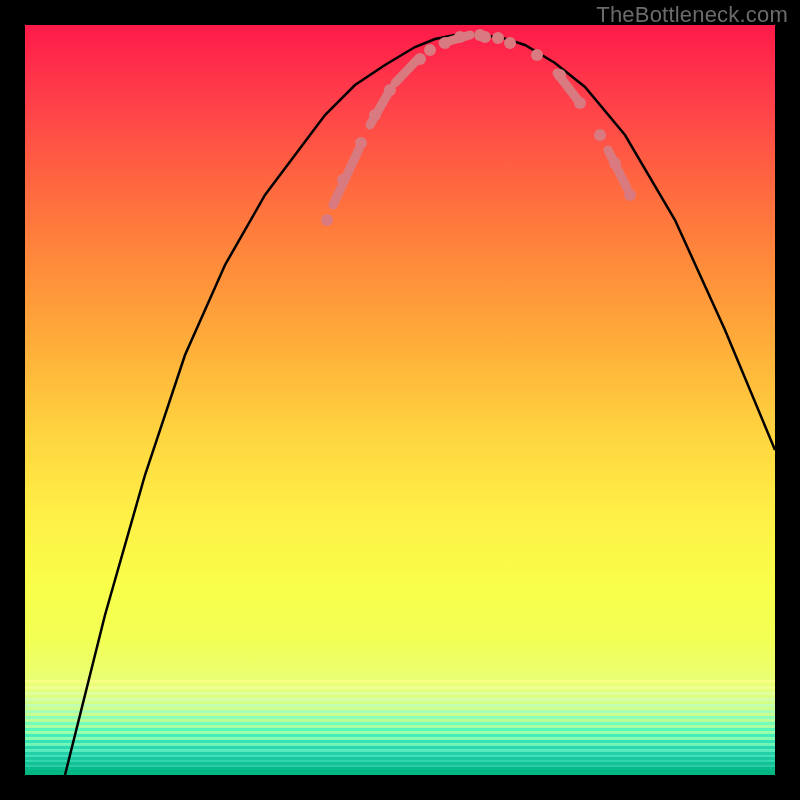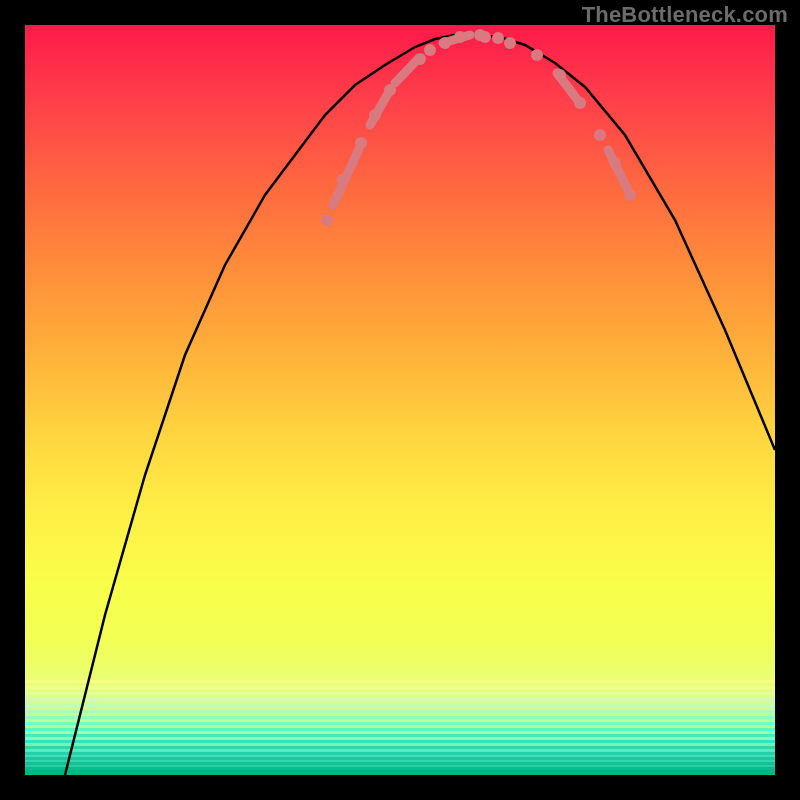--- a/index.html
+++ b/index.html
@@ -64,21 +64,21 @@
     height: 120px;
     pointer-events: none;
   }
   .watermark {
     position: absolute;
     top: 2px;
     right: 12px;
     color: #6b6b6b;
     font-size: 22px;
     letter-spacing: 0.2px;
-    font-weight: 700;
+    font-weight: 400;
   }
   svg.curve {
     position: absolute;
     inset: 0;
     width: 750px;
     height: 750px;
   }
   .dot {
     fill: #d97a80;
     stroke: none;

